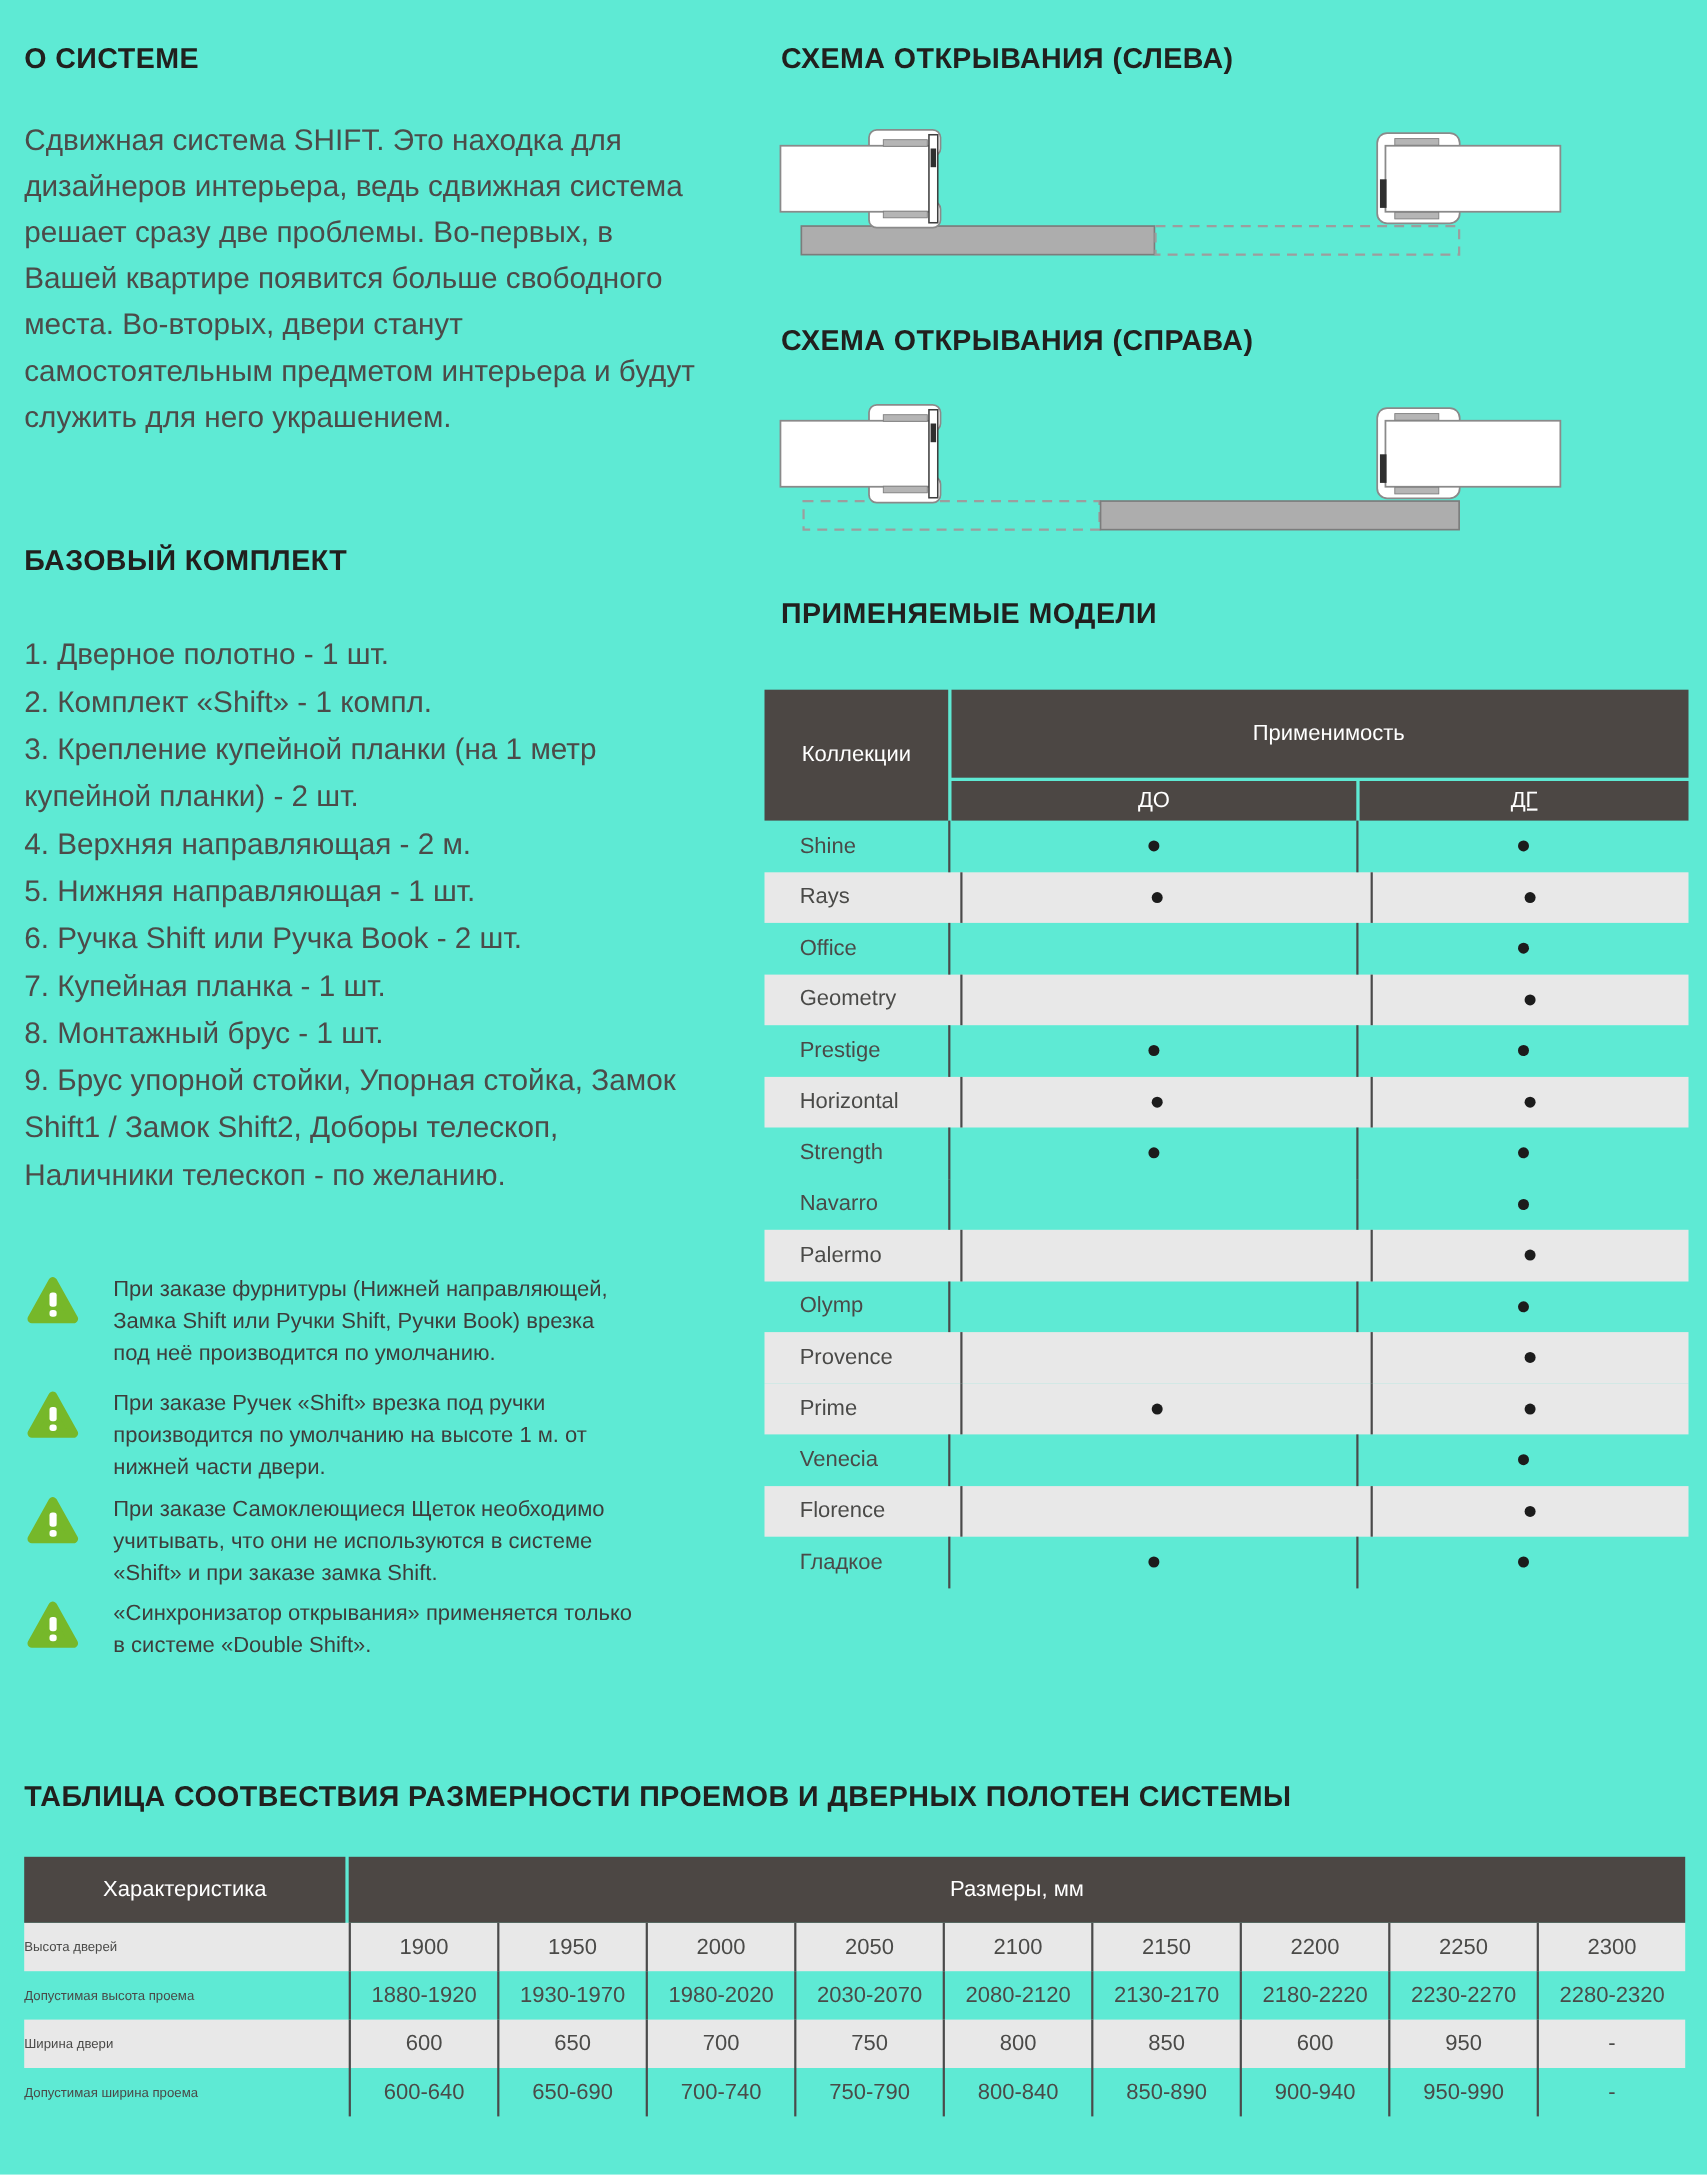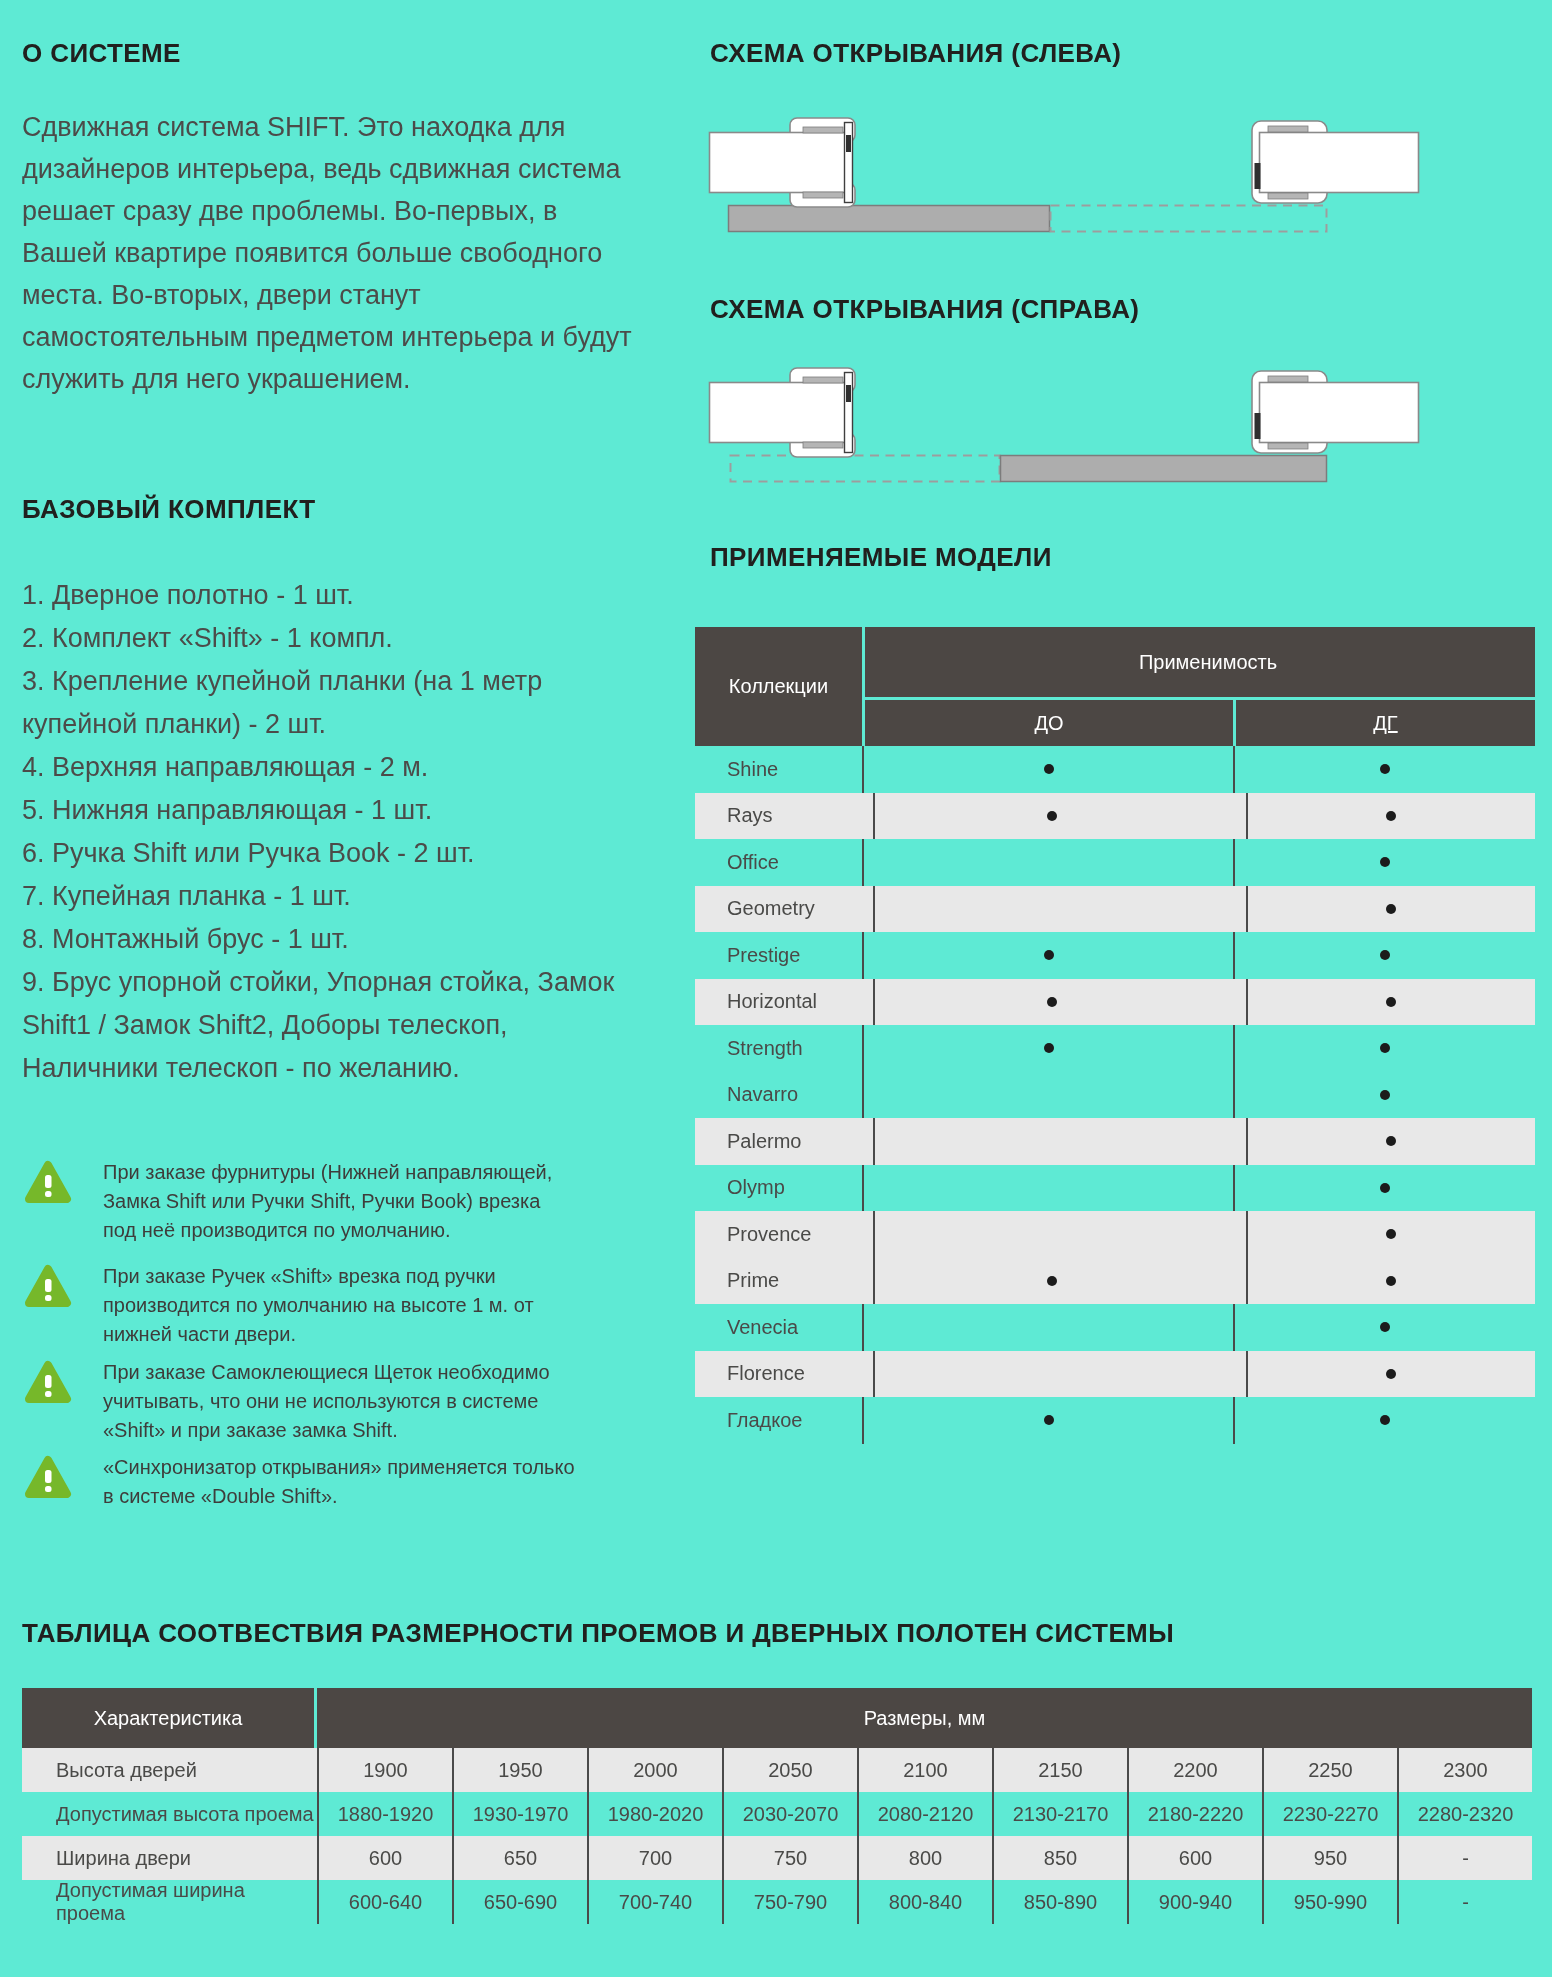--- a/index.html
+++ b/index.html
@@ -32,42 +32,42 @@
   .stop { fill:#2f2f2f; }
   .bar  { fill:#adadad; stroke:#7c7c7c; stroke-width:1.5; }
   .dash { fill:none; stroke:#9d9d9d; stroke-width:2; stroke-dasharray:9 6.5; }
 
   
   #models-table { position:absolute; left:695px; top:627px; width:840px; }
   .mh { display:flex; gap:3px; height:119px; }
   .mh-cell { background:#4c4744; color:#fff; font-size:20px; display:flex; align-items:center; justify-content:center; }
   .mh-name { width:167px; height:119px; }
   .mh-right { flex:1; display:flex; flex-direction:column; gap:3px; }
-  .mh-app { height:70px;padding-left:16px; }
+  .mh-app { height:80px;padding-left:16px; }
   .mh-sub { flex:1; display:flex; gap:3px; }
   .mh-do { width:368px; } .mh-dg { flex:1;text-decoration:underline; }
   .m-body { }
   .m-row { display:flex; height:46.5px; align-items:stretch; box-sizing:border-box; }
   .m-row.shaded { background:#e8e8e8;gap:17px; }
   .m-name { width:167px; box-sizing:border-box; padding-left:32px; display:flex; align-items:center; font-size:20px; color:#4a4a48; }
   .m-cell { box-sizing:border-box; display:flex; align-items:center; justify-content:center; border-left:2px solid #4a4a4a; }
   .c-do { width:371px; } .c-dg { width:302px; }
   .dot { width:10px; height:10px; border-radius:50%; background:#1c1c1c; }
   .dot.off { visibility:hidden; }
 
   
   #bottom-title { left:22px; top:1618px; }
   #size-table { position:absolute; left:22px; top:1688px; width:1510px; }
   .bh { display:flex; gap:3px; height:60px; }
   .bh-cell { background:#4c4744; color:#fff; font-size:20px; display:flex; align-items:center; justify-content:center; }
   .bh-char { width:292px; }
   .bh-sizes { flex:1; }
   .b-row { display:flex; height:44px; align-items:stretch; }
   .b-row.shaded { background:#e8e8e8; }
-  .b-label { width:295px; box-sizing:border-box; padding-left:34px; display:flex; align-items:center; font-size:20px; color:#4a4a48; }
+  .b-label { width:295px; box-sizing:border-box; display:flex; align-items:center; font-size:12px; color:#4a4a48; }
   .b-val { flex:1; box-sizing:border-box; display:flex; align-items:center; justify-content:center; border-left:2px solid #4a4a4a; font-size:20px; color:#4a4a48; }
 </style>
 </head>
 <body>
 
 <div id="page">
 
   <div id="about-title" class="sec-title">О СИСТЕМЕ</div>
   <div id="about-text">Сдвижная система SHIFT. Это находка для дизайнеров интерьера, ведь сдвижная система решает сразу две проблемы. Во-первых, в Вашей квартире появится больше свободного места. Во-вторых, двери станут самостоятельным предметом интерьера и будут служить для него украшением.</div>
 

